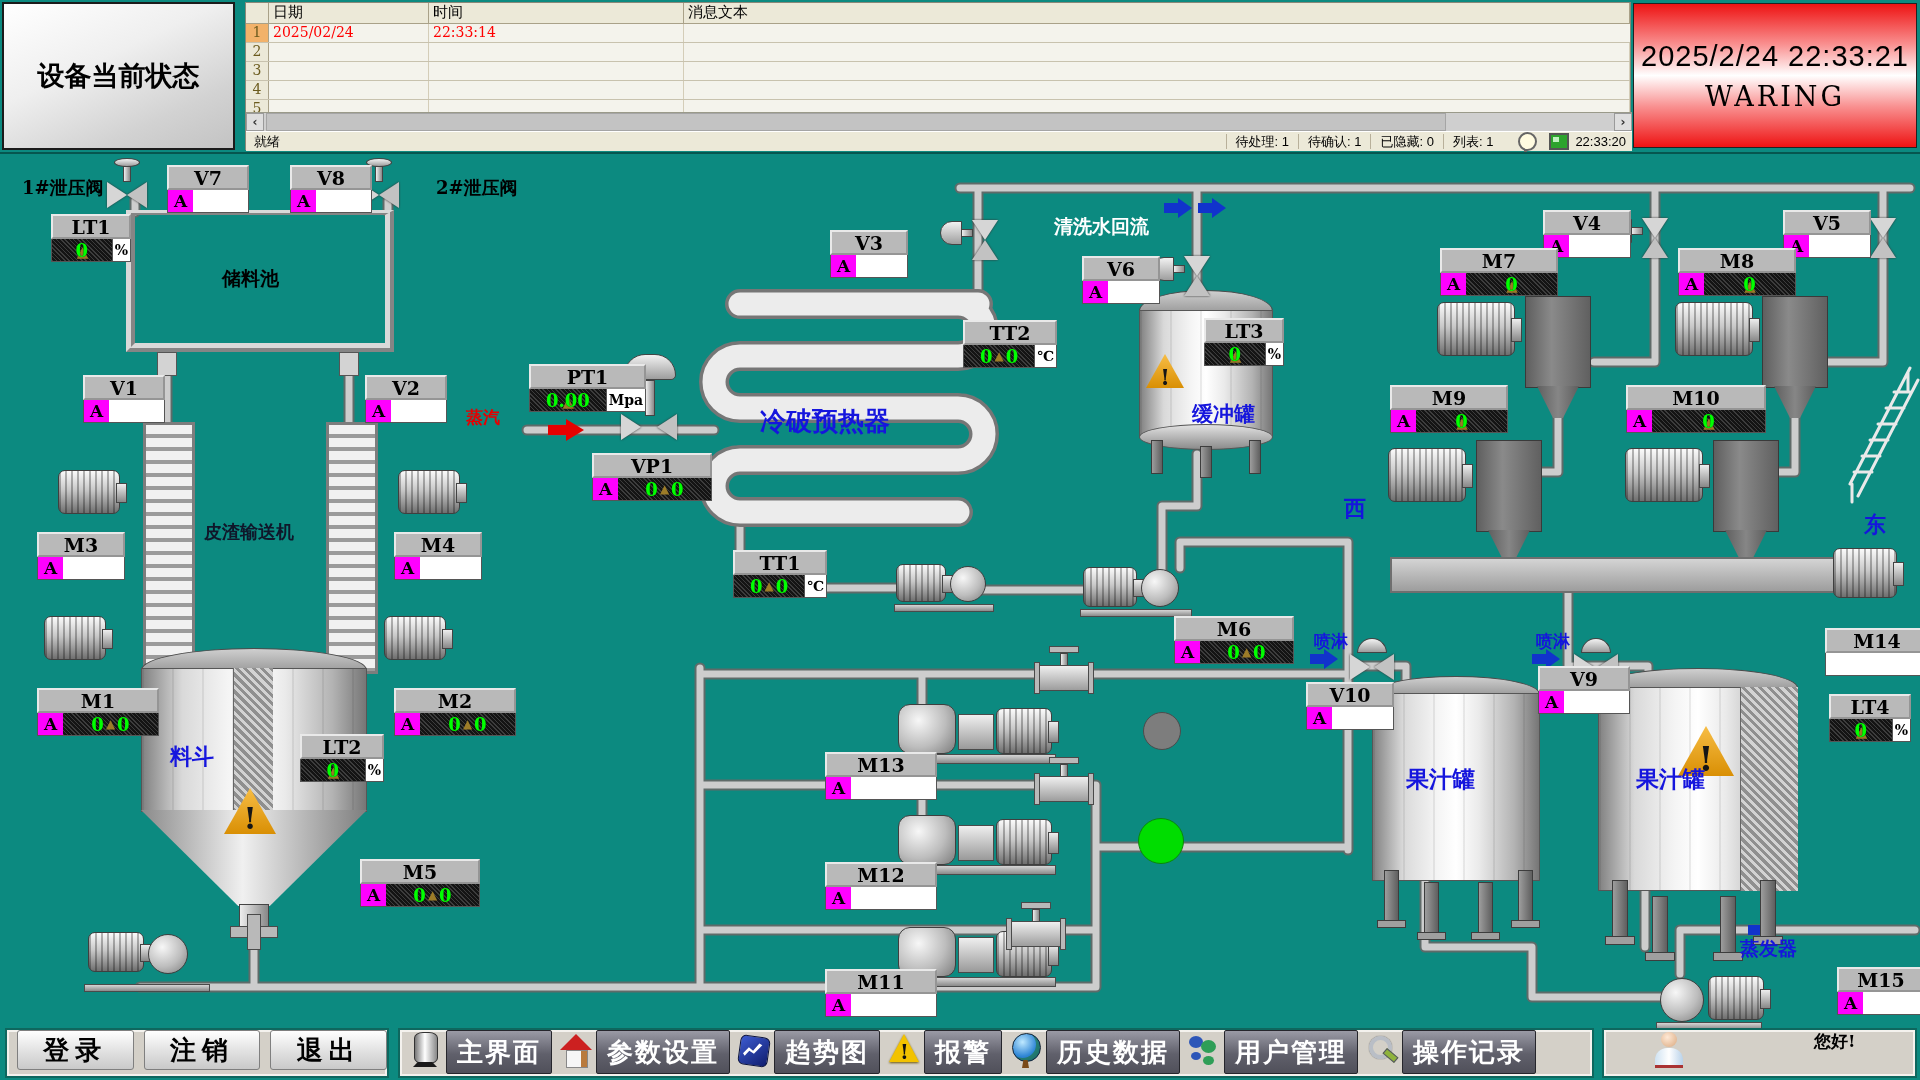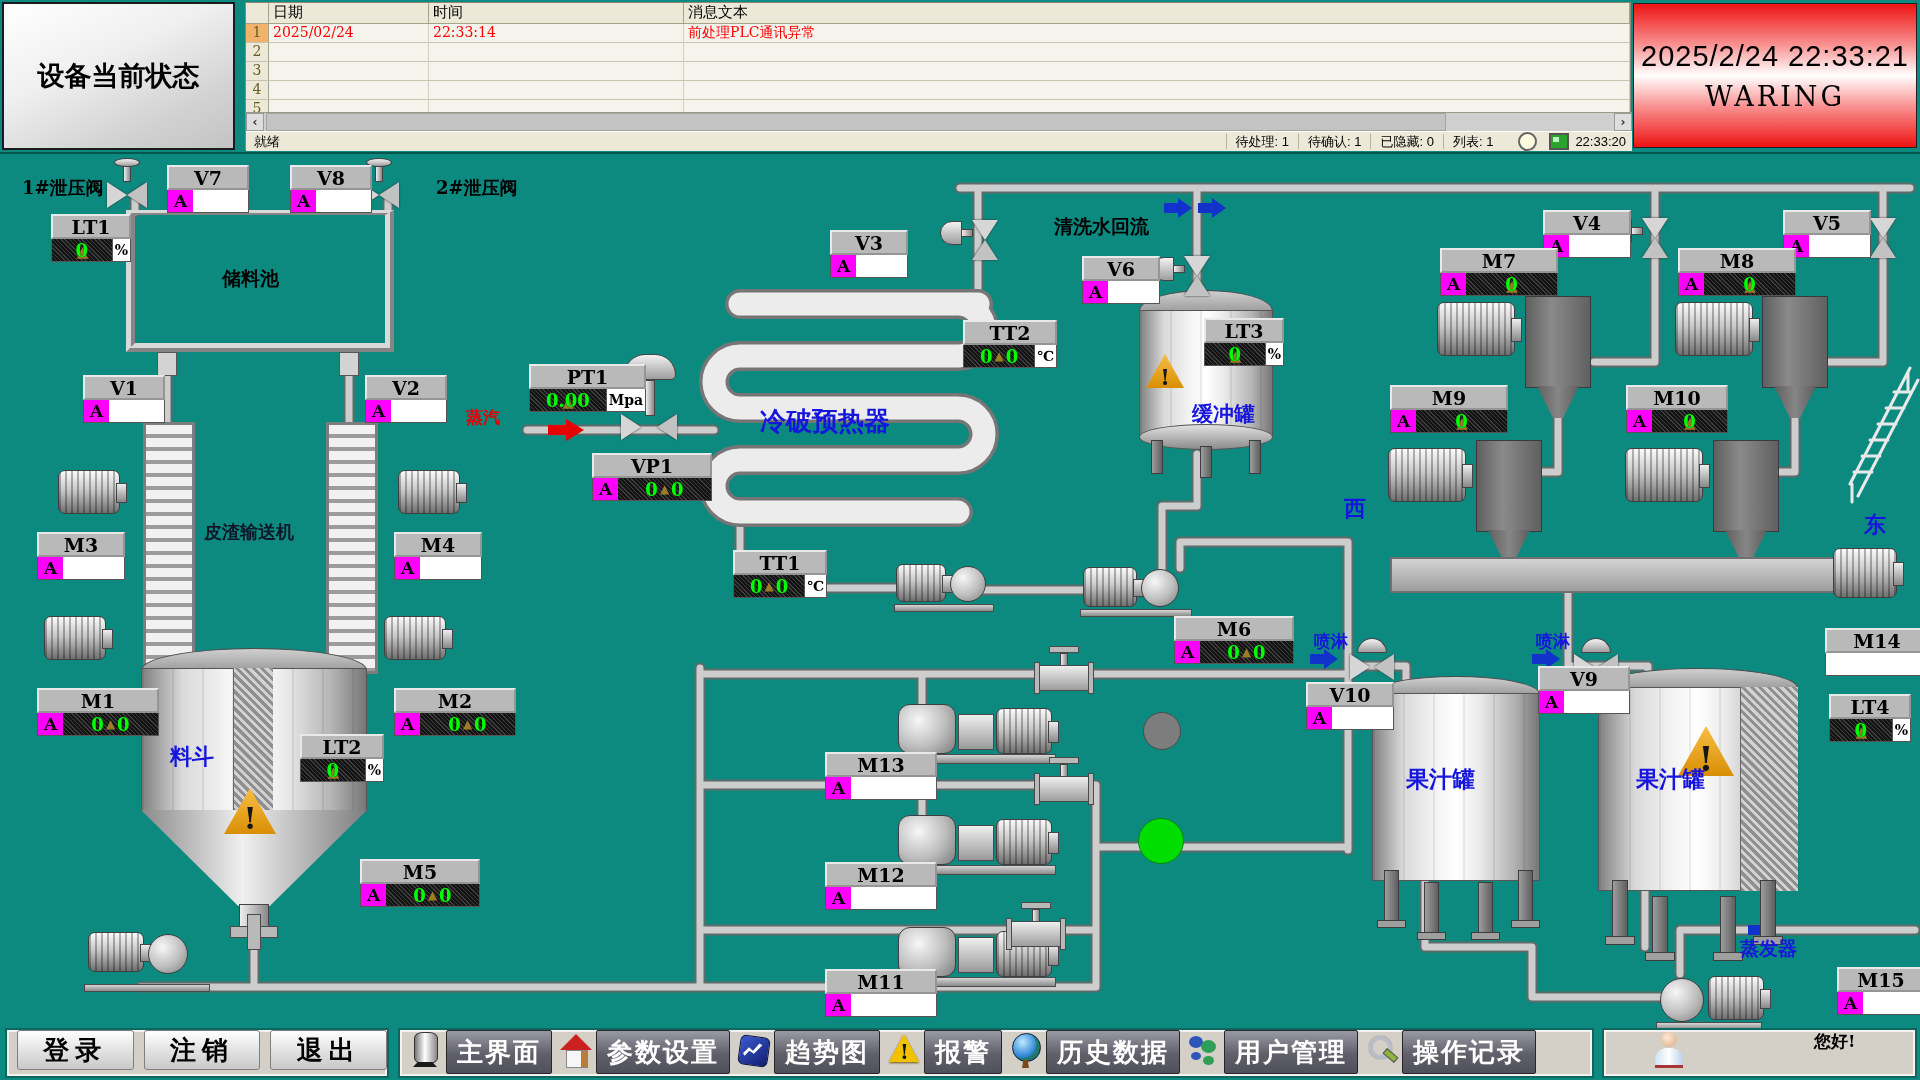--- a/index.html
+++ b/index.html
@@ -166,21 +166,20 @@
     <div class="thnum"></div>
     <div class="thc" style="width:160px">日期</div>
     <div class="thc" style="width:255px">时间</div>
     <div class="thc" style="flex:1">消息文本</div>
   </div>
   <div id="alarm-rows">
       <div class="arow alarm">
         <div class="anum">1</div>
         <div class="acell" style="width: 160px;">2025/02/24</div>
         <div class="acell" style="width: 255px;">22:33:14</div>
-        <div class="acell" style="flex: 1 1 0%;">前处理PLC通讯异常</div>
       </div>
       <div class="arow">
         <div class="anum">2</div>
         <div class="acell" style="width: 160px;"></div>
         <div class="acell" style="width: 255px;"></div>
         <div class="acell" style="flex: 1 1 0%;"></div>
       </div>
       <div class="arow">
         <div class="anum">3</div>
         <div class="acell" style="width: 160px;"></div>
@@ -440,21 +439,21 @@
   </div>
 
   <div id="labels-layer">
       <div class="lbl" style="left: 22px; top: 22px; font-size: 18px; color: rgb(0, 0, 0);">1#泄压阀</div>
       <div class="lbl" style="left: 436px; top: 22px; font-size: 18px; color: rgb(0, 0, 0);">2#泄压阀</div>
       <div class="lbl" style="left: 222px; top: 112px; font-size: 19px; color: rgb(0, 0, 0);">储料池</div>
       <div class="lbl" style="left: 204px; top: 366px; font-size: 18px; color: #0f172a;">皮渣输送机</div>
       <div class="lbl" style="left: 170px; top: 588px; font-size: 22px; color: rgb(21, 21, 221);">料斗</div>
       <div class="lbl" style="left: 466px; top: 252px; font-size: 17px; color: rgb(230, 0, 0);">蒸汽</div>
       <div class="lbl" style="left: 760px; top: 250px; font-size: 26px; color: rgb(21, 21, 221);">冷破预热器</div>
-      <div class="lbl" style="left: 1054px; top: 60px; font-size: 19px; color: #000000;">清洗水回流</div>
+      <div class="lbl" style="left: 1054px; top: 60px; font-size: 19px; color: #ffffff;">清洗水回流</div>
       <div class="lbl" style="left: 1192px; top: 246px; font-size: 21px; color: rgb(21, 21, 221);">缓冲罐</div>
       <div class="lbl" style="left: 1344px; top: 340px; font-size: 22px; color: rgb(21, 21, 221);">西</div>
       <div class="lbl" style="left: 1864px; top: 356px; font-size: 22px; color: rgb(21, 21, 221);">东</div>
       <div class="lbl" style="left: 1314px; top: 476px; font-size: 17px; color: rgb(21, 21, 221);">喷淋</div>
       <div class="lbl" style="left: 1536px; top: 476px; font-size: 17px; color: rgb(21, 21, 221);">喷淋</div>
       <div class="lbl" style="left: 1406px; top: 610px; font-size: 23px; color: rgb(21, 21, 221);">果汁罐</div>
       <div class="lbl" style="left: 1636px; top: 610px; font-size: 23px; color: rgb(21, 21, 221);">果汁罐</div>
       <div class="lbl" style="left: 1740px; top: 782px; font-size: 19px; color: rgb(21, 21, 221);">蒸发器</div>
     </div>
   <div id="tags-layer">
@@ -668,21 +667,21 @@
       <div class="tag" style="left: 1390px; top: 231px; width: 118px;">
         <div class="tt">M9</div>
         <div class="tr">
           <div class="abox">A</div>
           <div class="dark">
             <span class="wtri-b">▲</span>
             <span class="gv">0</span>
           </div>
         </div>
       </div>
-      <div class="tag" style="left: 1626px; top: 231px; width: 102px;">
+      <div class="tag" style="left: 1626px; top: 231px; width: 140px;">
         <div class="tt">M10</div>
         <div class="tr">
           <div class="abox">A</div>
           <div class="dark">
             <span class="wtri-b">▲</span>
             <span class="gv">0</span>
           </div>
         </div>
       </div>
       <div class="tag" style="left: 825px; top: 598px; width: 112px;">

